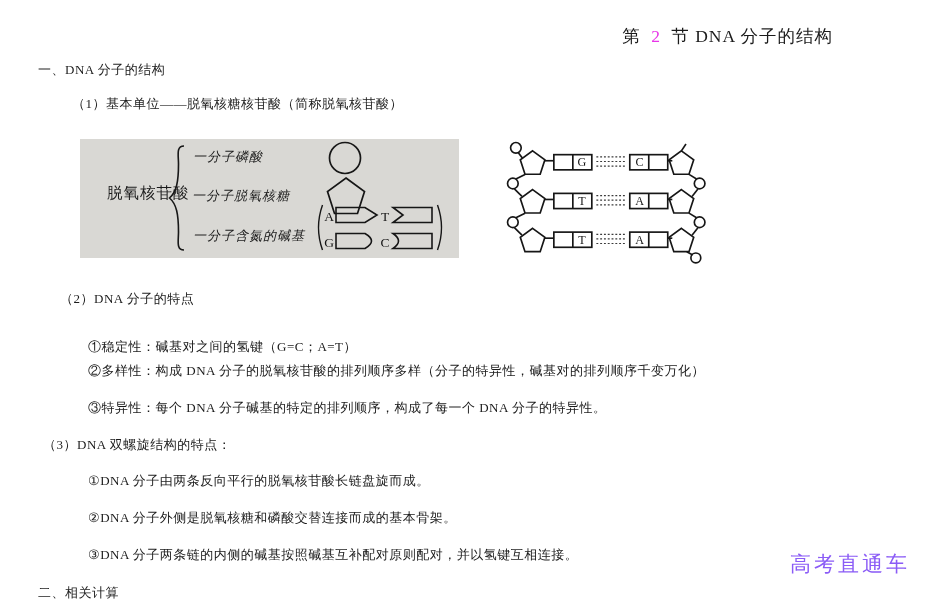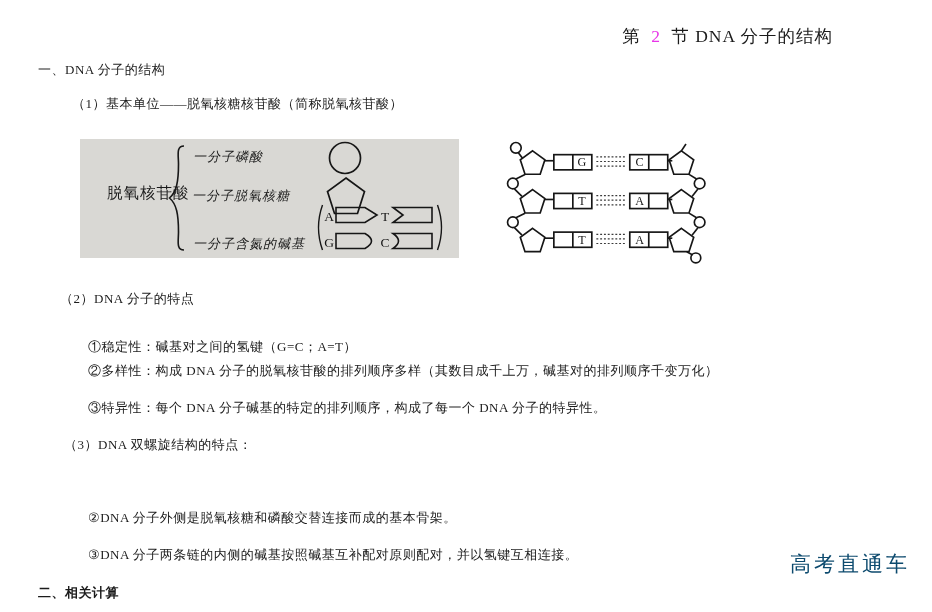--- a/index.html
+++ b/index.html
@@ -43,41 +43,41 @@
     position: absolute;
     left: 7px;
     top: 44px;
     font-size: 15.5px;
     letter-spacing: 1px;
     margin-left: 20px;
   }
   .figure-left .fitem { position: absolute; font-size: 13px; letter-spacing: 1px; font-style: italic; }
   .fitem.i0 { left: 113px; top: 9px; }
   .fitem.i1 { left: 104px; top: 48px; margin-left: 8px; }
-  .fitem.i2 { left: 113px; top: 88px; margin-top: 8px; }
+  .fitem.i2 { left: 113px; top: 88px; }
   .figure-left svg { position: absolute; }
   .brace-svg  { left: 86px;  top: 4px; }
   .circle-svg { left: 247px; top: 1px; }
   .penta-svg  { left: 245px; top: 37px; }
   .pairs-svg  { left: 233px; top: 62px; }
   
   .figure-right {
     position: absolute;
     left: 493px;
     top: 141px;
     width: 228px;
     height: 123px;
   }
   .watermark {
     position: absolute;
     left: 790px;
     top: 550px;
     font-size: 21px;
     letter-spacing: 3px;
-    color: #0c4a6e;
+    color: #8b5cf6;
     text-shadow: 1px 1px 0 #ffffff;
     white-space: nowrap;
   }
   svg text {
     font-family: "Liberation Serif", "DejaVu Serif", serif;
     fill: #141414;
   }
 </style>
 </head>
 <body>
@@ -198,24 +198,25 @@
         <text x="117" y="84">T</text>
         <text x="193" y="84">A</text>
         <text x="117" y="135">T</text>
         <text x="193" y="135">A</text>
       </g>
     </svg>
   </div>
 
   <div class="line" style="left:60px; top:290px;">（2）DNA 分子的特点</div>
   <div class="line" style="left:88px; top:325px;margin-top:13px;">①稳定性：碱基对之间的氢键（G=C；A=T）</div>
-  <div class="line" style="left:88px; top:362px;">②多样性：构成 DNA 分子的脱氧核苷酸的排列顺序多样（其数目成千上万，碱基对的排列顺序千变万化）</div>
+  <div class="line" style="left:88px; top:362px;">②多样性：构成 DNA 分子的脱氧核苷酸的排列顺序多样（分子的特异性，碱基对的排列顺序千变万化）</div>
   <div class="line" style="left:88px; top:399px;">③特异性：每个 DNA 分子碱基的特定的排列顺序，构成了每一个 DNA 分子的特异性。</div>
 
-  <div class="line" style="left:64px; top:436px;">（3）DNA 双螺旋结构的特点：</div>
+  <div class="line" style="left:43px; top:436px;">（3）DNA 双螺旋结构的特点：</div>
+  <div class="line" style="left:88px; top:472px;">①DNA 分子由两条反向平行的脱氧核苷酸长链盘旋而成。</div>
   <div class="line" style="left:88px; top:546px;">③DNA 分子两条链的内侧的碱基按照碱基互补配对原则配对，并以氢键互相连接。</div>
   <div class="line" style="left:88px; top:509px;">②DNA 分子外侧是脱氧核糖和磷酸交替连接而成的基本骨架。</div>
 
-  <div class="line" style="left:38px; top:584px;font-weight:bold;">二、相关计算</div>
+  <div class="line" style="left:38px; top:584px;">二、相关计算</div>
 
   <div class="watermark">高考直通车</div>
 
 </div>
 
 </body></html>

